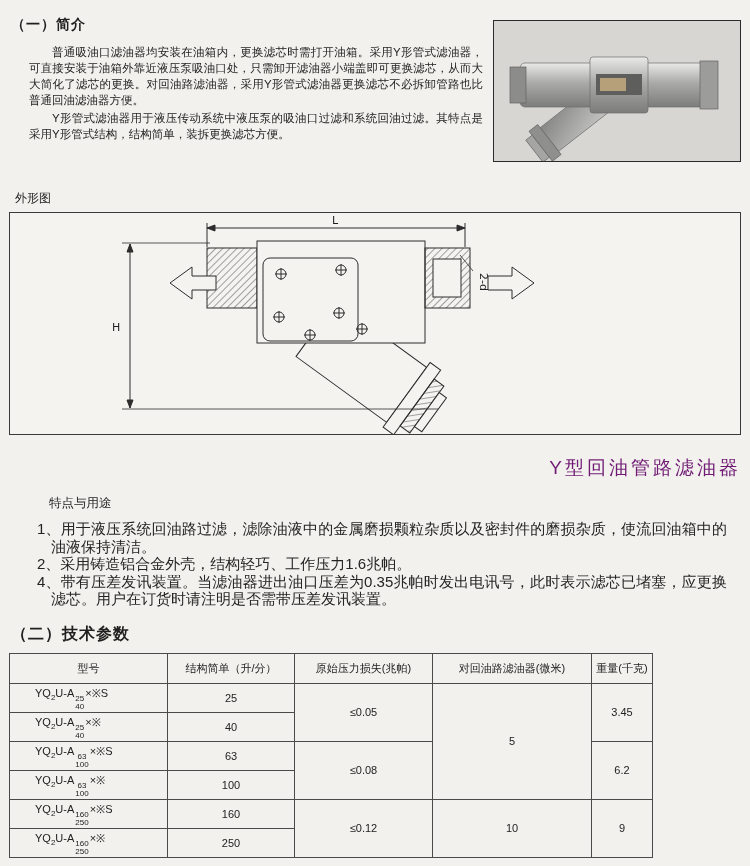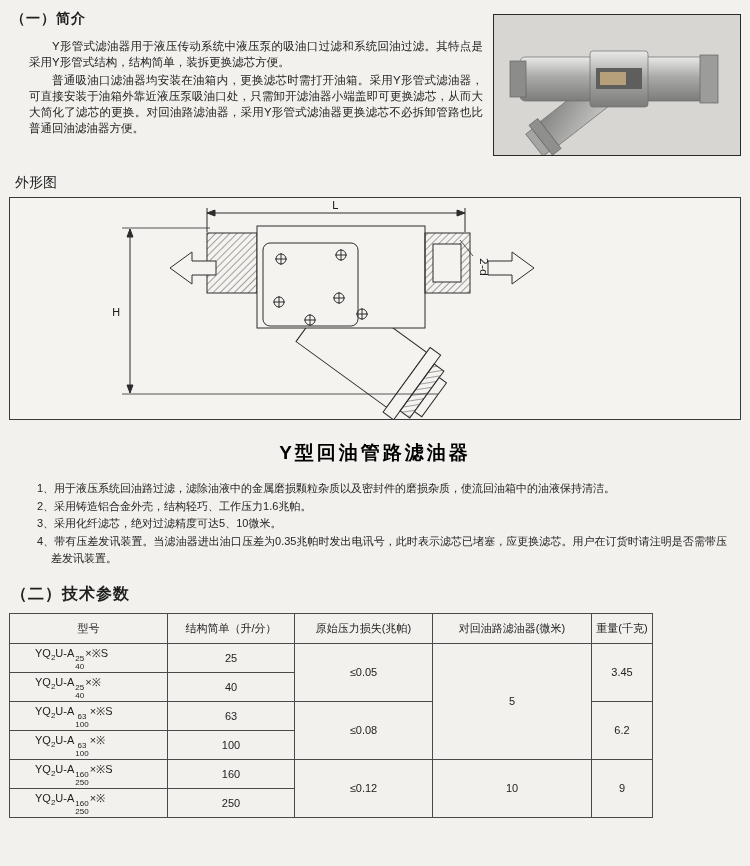--- a/index.html
+++ b/index.html
@@ -3,52 +3,52 @@
 <meta charset="utf-8">
 <style>
   * { margin:0; padding:0; box-sizing:border-box; }
   html,body { width:750px; }
   body {
     width:750px; height:866px; overflow:hidden;
     background:#f2f1ed; color:#1f1f1f;
     font-family:"Liberation Sans", sans-serif;
     position:relative;
   }
-  .page { padding:8px 9px 0 9px; }
+  .page { padding:14px 9px 0 9px; }
 
   
   .top-section { display:flex; align-items:flex-start; }
   .intro-col { width:478px; }
   .intro-heading { font-size:14px; font-weight:bold; margin:2px 0 10px 2px; letter-spacing:1px; }
   .para {
     font-size:11.5px; line-height:16px; text-align:justify;
     margin:0 4px 2px 20px; text-indent:2em; color:#242424;
   }
   .photo-box {
     margin-left:auto; width:248px; height:142px;
     border:1px solid #2a2a2a; background:#d7d6d3; margin-top:6px;
     flex-shrink:0;
   }
 
   
-  .outline-label { font-size:14px; margin:18px 0 5px 6px; }
+  .outline-label { font-size:12px; margin:28px 0 5px 6px; }
   .drawing-box {
     width:732px; height:223px; border:1px solid #3a3a3a; background:#f4f3f0;
   }
   svg text { font-family:"DejaVu Sans", sans-serif; font-size:11px; fill:#1f1f1f; stroke:none; }
 
   
   .product-title {
-    text-align:center; font-size:19px; font-weight:bold;
-    letter-spacing:3px; margin:20px 0 14px 0; color:#000000;
+    text-align:right; font-size:19px; font-weight:normal;
+    letter-spacing:3px; margin:20px 0 14px 0; color:#701a75;
   }
   .features-heading { font-size:12.5px; margin:4px 0 8px 40px; }
   .features-list { margin-left:28px; margin-right:14px; }
   .feat-item {
-    font-size:11px; line-height:17.5px; text-align:justify;
+    font-size:15px; line-height:17.5px; text-align:justify;
     padding-left:14px; text-indent:-14px; color:#242424;
   }
 
   
   .specs-heading { font-size:16px; font-weight:bold; margin:16px 0 8px 2px; letter-spacing:1px; }
   table { border-collapse:collapse; width:644px; table-layout:fixed; }
   th, td {
     border:1px solid #4a4a4a; font-size:11px; text-align:center;
     padding:1px 3px; color:#222; font-weight:normal;
   }
@@ -66,22 +66,22 @@
   .notes { margin:9px 0 0 2px; font-size:11.5px; color:#242424; }
 </style>
 </head>
 <body>
 
 <div class="page">
 
   <div class="top-section">
     <div class="intro-col">
       <div class="intro-heading">（一）简介</div>
+      <p class="para">普通吸油口滤油器均安装在油箱内，更换滤芯时需打开油箱。采用Y形管式滤油器，可直接安装于油箱外靠近液压泵吸油口处，只需卸开滤油器小端盖即可更换滤芯，从而大大简化了滤芯的更换。对回油路滤油器，采用Y形管式滤油器更换滤芯不必拆卸管路也比普通回油滤油器方便。</p>
       <p class="para">Y形管式滤油器用于液压传动系统中液压泵的吸油口过滤和系统回油过滤。其特点是采用Y形管式结构，结构简单，装拆更换滤芯方便。</p>
-      <p class="para">普通吸油口滤油器均安装在油箱内，更换滤芯时需打开油箱。采用Y形管式滤油器，可直接安装于油箱外靠近液压泵吸油口处，只需卸开滤油器小端盖即可更换滤芯，从而大大简化了滤芯的更换。对回油路滤油器，采用Y形管式滤油器更换滤芯不必拆卸管路也比普通回油滤油器方便。</p>
     </div>
     <div class="photo-box">
       <svg viewBox="0 0 246 140" width="246" height="140">
         <defs>
           <linearGradient id="met" x1="0" y1="0" x2="0" y2="1">
             <stop offset="0" stop-color="#e9e9e7"></stop>
             <stop offset="0.45" stop-color="#aaaaa8"></stop>
             <stop offset="1" stop-color="#7c7c7a"></stop>
           </linearGradient>
           <linearGradient id="met2" x1="0" y1="0" x2="1" y2="1">
@@ -173,24 +173,24 @@
       </g>
 
       <text x="322" y="11">L</text>
       <text x="102" y="118">H</text>
       <text transform="translate(470,60) rotate(90)" font-size="10">2-d</text>
     </svg>
   </div>
 
   <h1 class="product-title">Y型回油管路滤油器</h1>
 
+  <div class="features-heading">特点与用途</div>
   <div class="features-list">
     <div class="feat-item">1、用于液压系统回油路过滤，滤除油液中的金属磨损颗粒杂质以及密封件的磨损杂质，使流回油箱中的油液保持清洁。</div>
     <div class="feat-item">2、采用铸造铝合金外壳，结构轻巧、工作压力1.6兆帕。</div>
-    <div class="feat-item">3、采用化纤滤芯，绝对过滤精度可达5、10微米。</div>
     <div class="feat-item">4、带有压差发讯装置。当滤油器进出油口压差为0.35兆帕时发出电讯号，此时表示滤芯已堵塞，应更换滤芯。用户在订货时请注明是否需带压差发讯装置。</div>
   </div>
 
   <div class="specs-heading">（二）技术参数</div>
 
   <table>
     <colgroup>
         <col style="width:158px">
         <col style="width:127px">
         <col style="width:138px">

